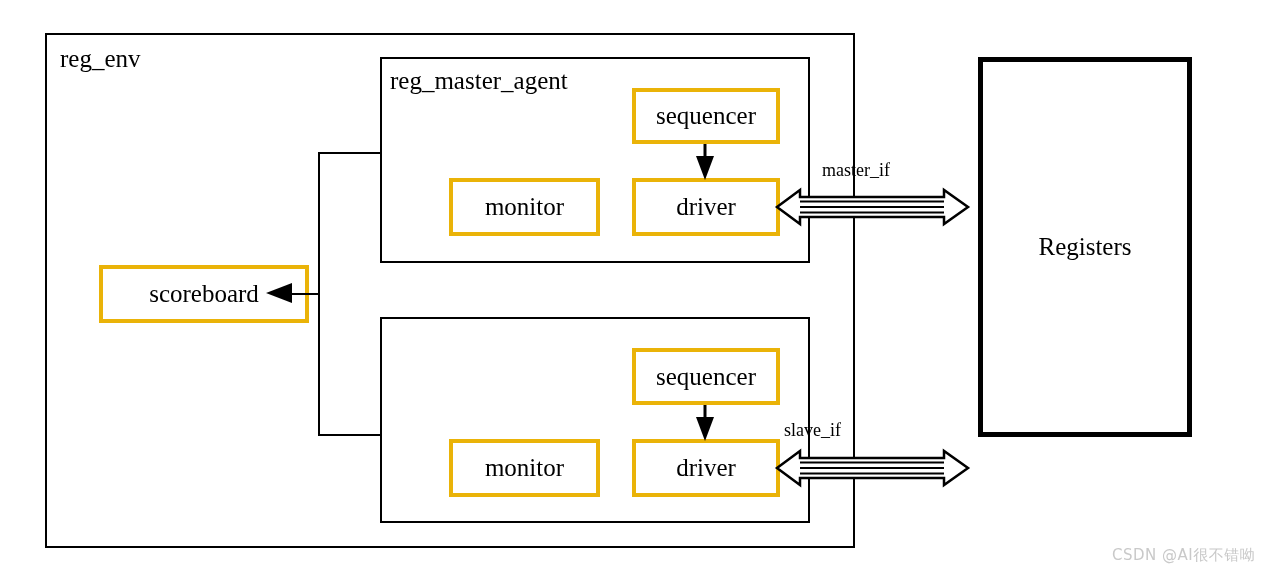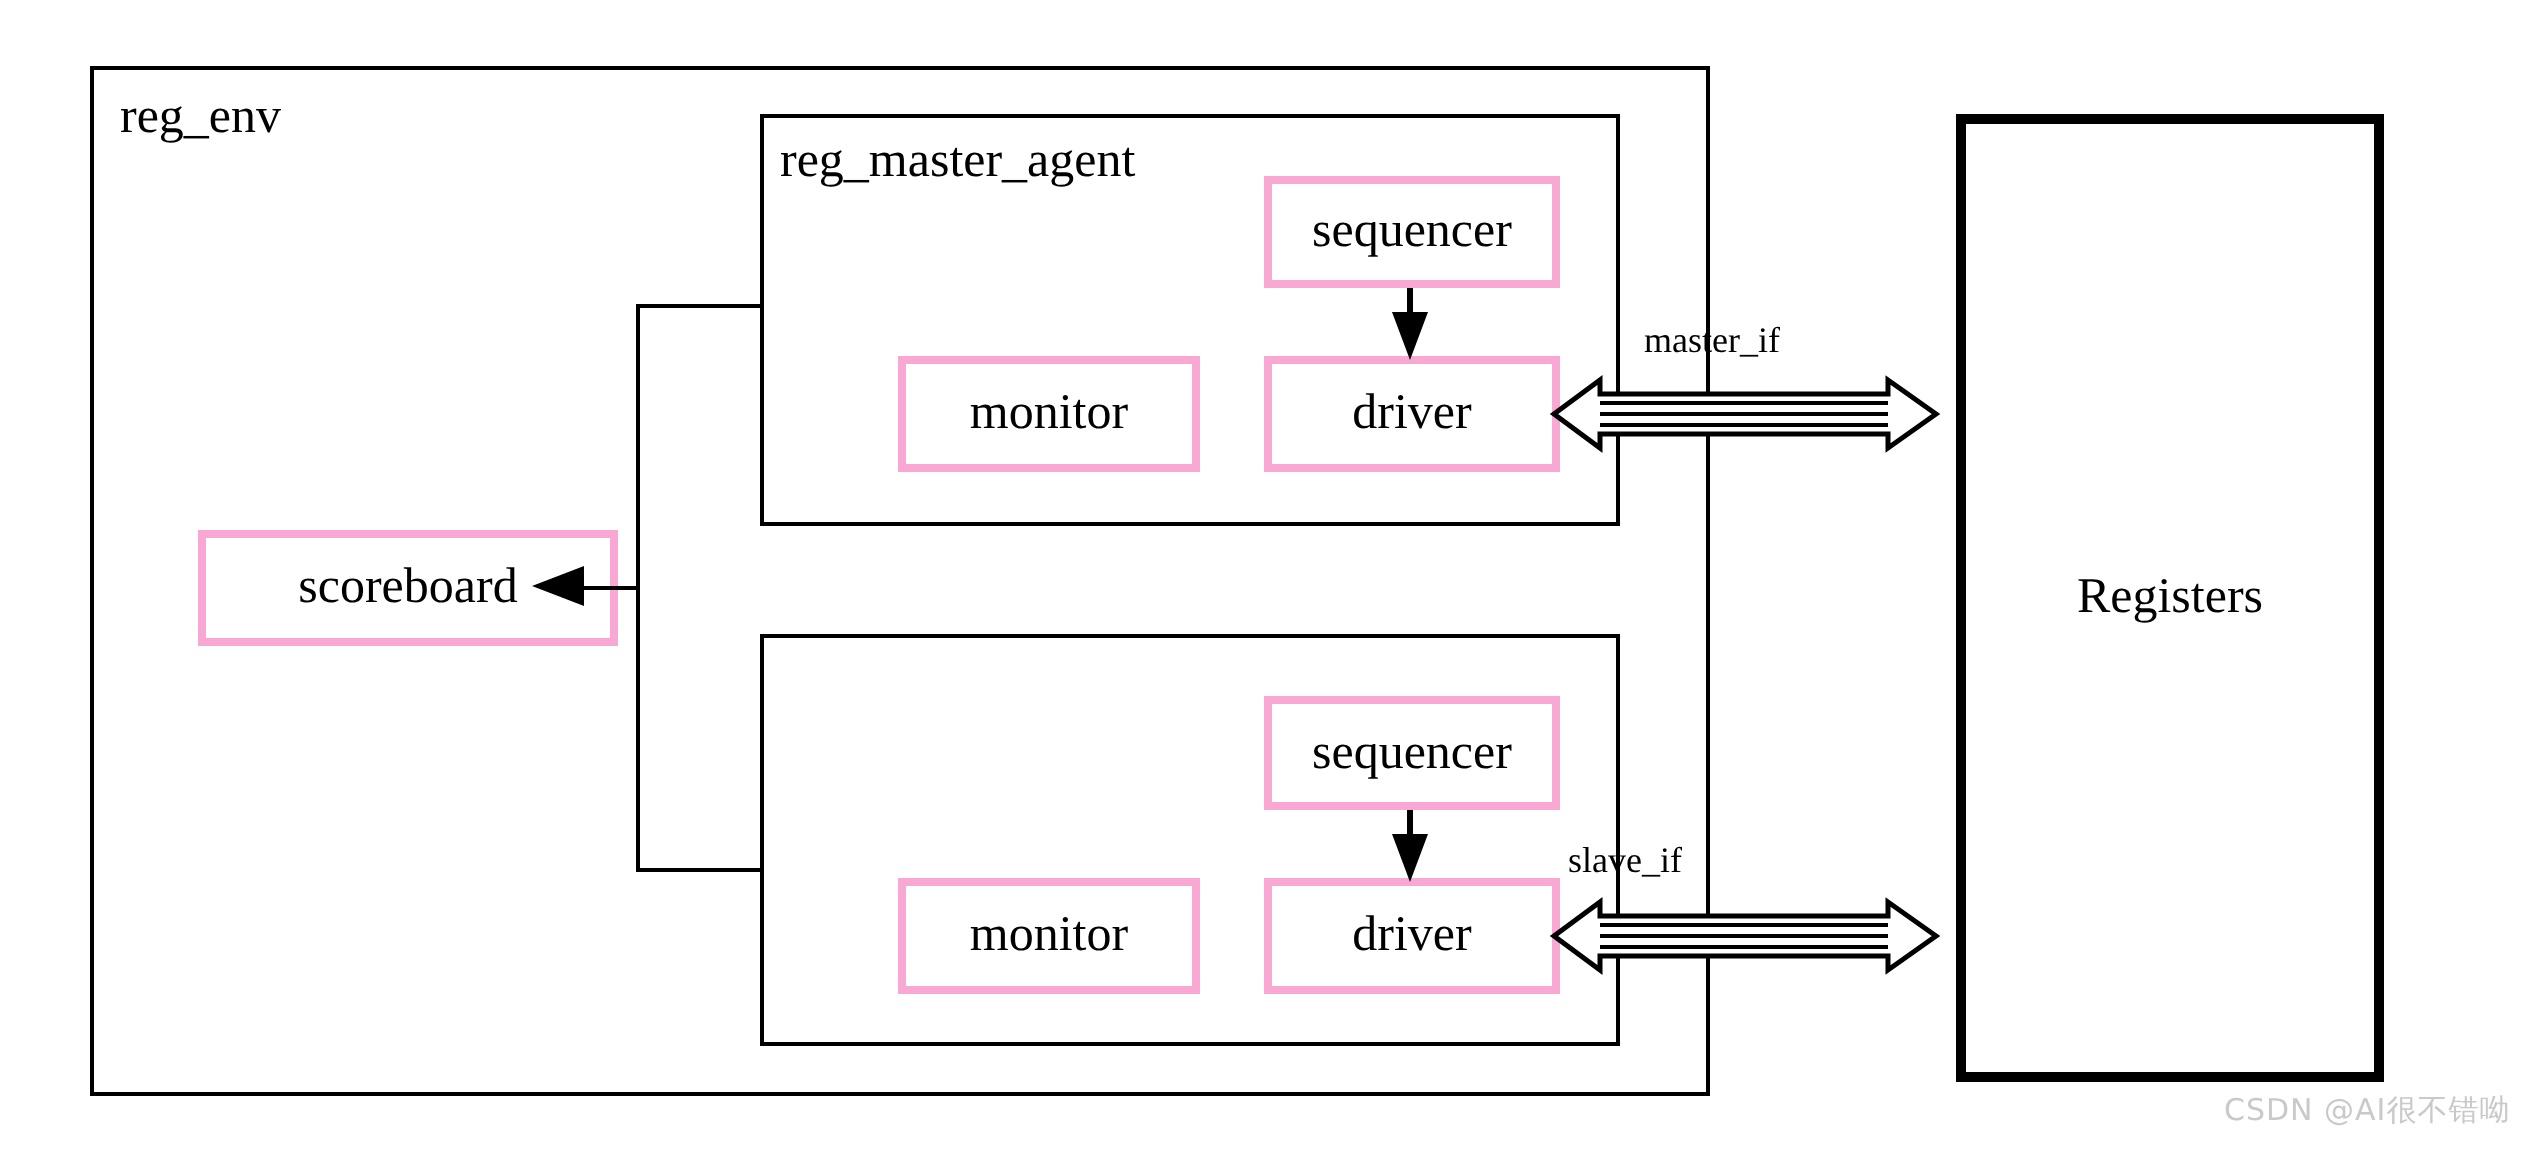--- a/index.html
+++ b/index.html
@@ -20,21 +20,21 @@
   
   .box {
     position: absolute;
     background: #ffffff;
     box-sizing: border-box;
   }
   .box-thin {
     border: 2px solid #000000;
   }
   .box-thick {
-    border: 4px solid #f9a8d4;
+    border: 4px solid #eab308;
   }
   .box-xthick {
     border: 5px solid #000000;
   }
 
   
   .container-label {
     position: absolute;
     font-size: 25px;
     line-height: 1;
@@ -134,21 +134,21 @@
   </div>
 
   <div class="box box-thick" style="left:632px; top:439px; width:148px; height:58px;">
     <div class="leaf-label">driver</div>
   </div>
 
   <div class="box box-thick" style="left:449px; top:439px; width:151px; height:58px;">
     <div class="leaf-label">monitor</div>
   </div>
 
-  <div class="box box-xthick" style="left:978px; top:57px; width:214px; height:484px;">
+  <div class="box box-xthick" style="left:978px; top:57px; width:214px; height:380px;">
     <div class="leaf-label">Registers</div>
   </div>
 
   <div class="if-label" style="left:822px; top:160px;">master_if</div>
   <div class="if-label" style="left:784px; top:420px;">slave_if</div>
 
   <svg class="svg-layer" viewBox="0 0 1266 575">
 
     <polygon points="266,293 292,283 292,303" fill="#000000"></polygon>
 

